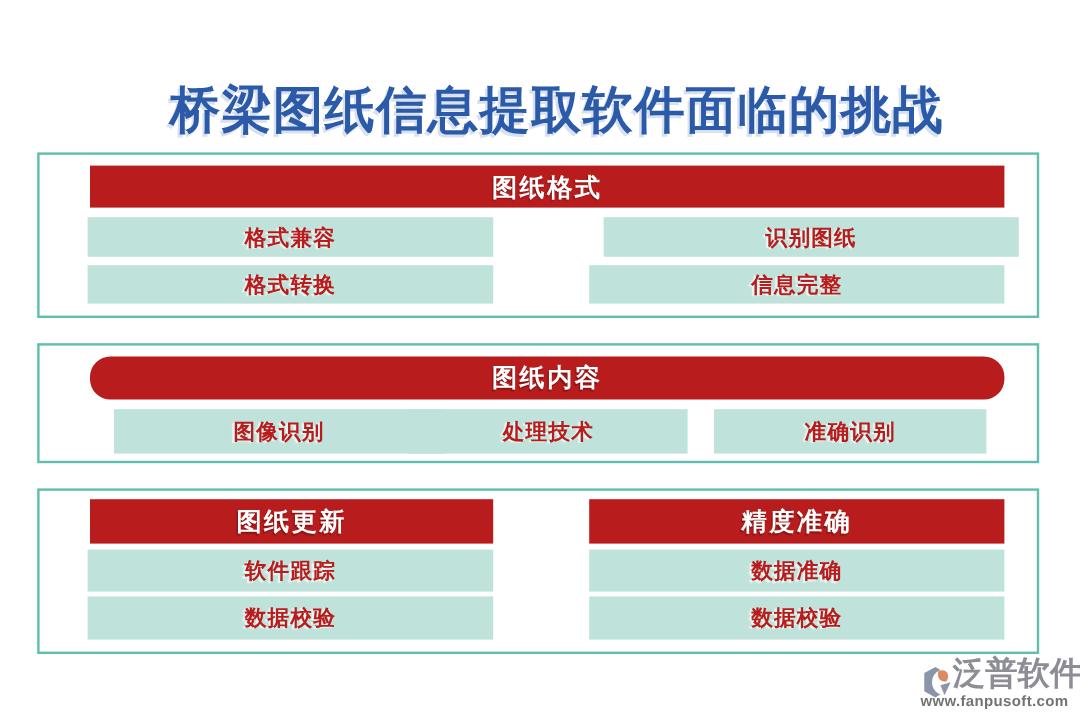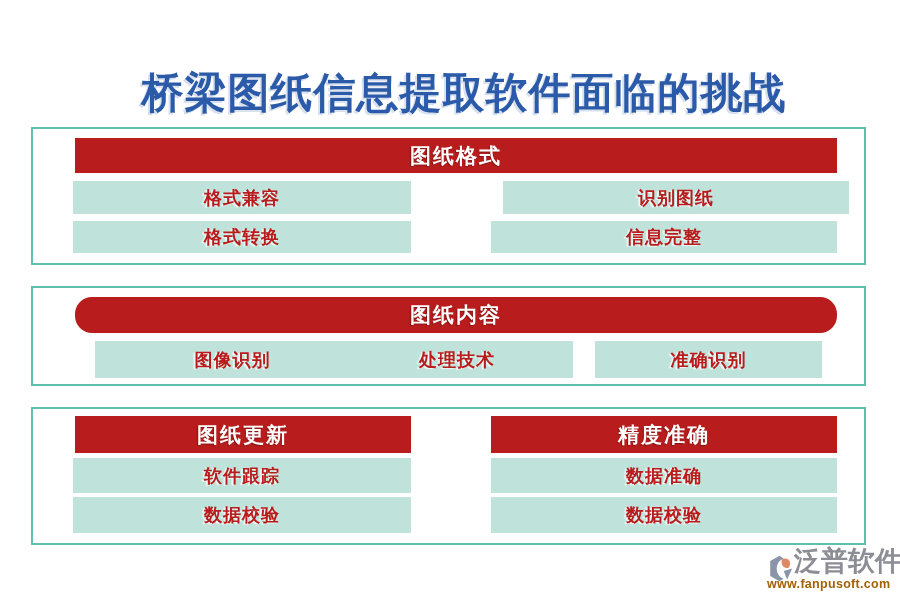--- a/index.html
+++ b/index.html
@@ -54,21 +54,21 @@
   .logo{position:absolute;left:766px;top:551px;width:130px;height:44px;}
   .logo-icon{position:absolute;left:0;top:4px;width:27px;height:27px;}
   .brand{
     position:absolute;left:28px;top:-4px;width:102px;
     font-size:27px;font-weight:bold;color:#8d8d95;letter-spacing:0;
     white-space:nowrap;line-height:1.1;
     font-family:"Liberation Serif","DejaVu Serif",serif;
   }
   .url{
     position:absolute;left:1px;top:26px;width:128px;
-    font-size:12.5px;color:#a16207;letter-spacing:0.3px;white-space:nowrap;
+    font-size:12.5px;color:#737373;letter-spacing:0.3px;white-space:nowrap;
     font-family:"Liberation Sans","DejaVu Sans",sans-serif;font-weight:bold;
   }
 </style>
 </head>
 <body>
 
 <div class="stage">
 
   <h1 class="title">桥梁图纸信息提取软件面临的挑战</h1>
 

